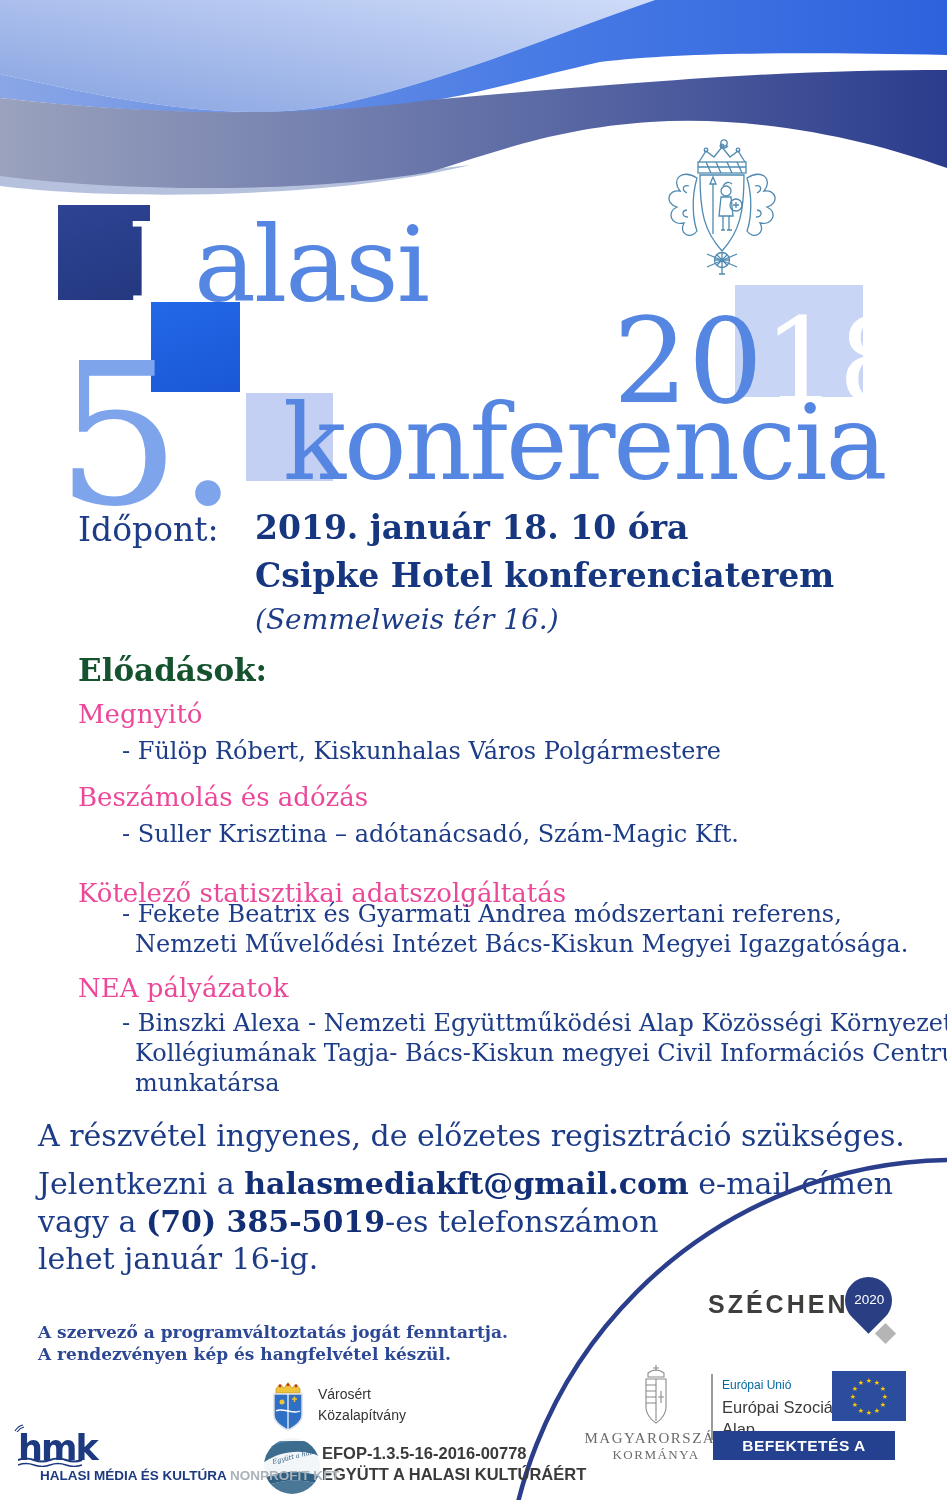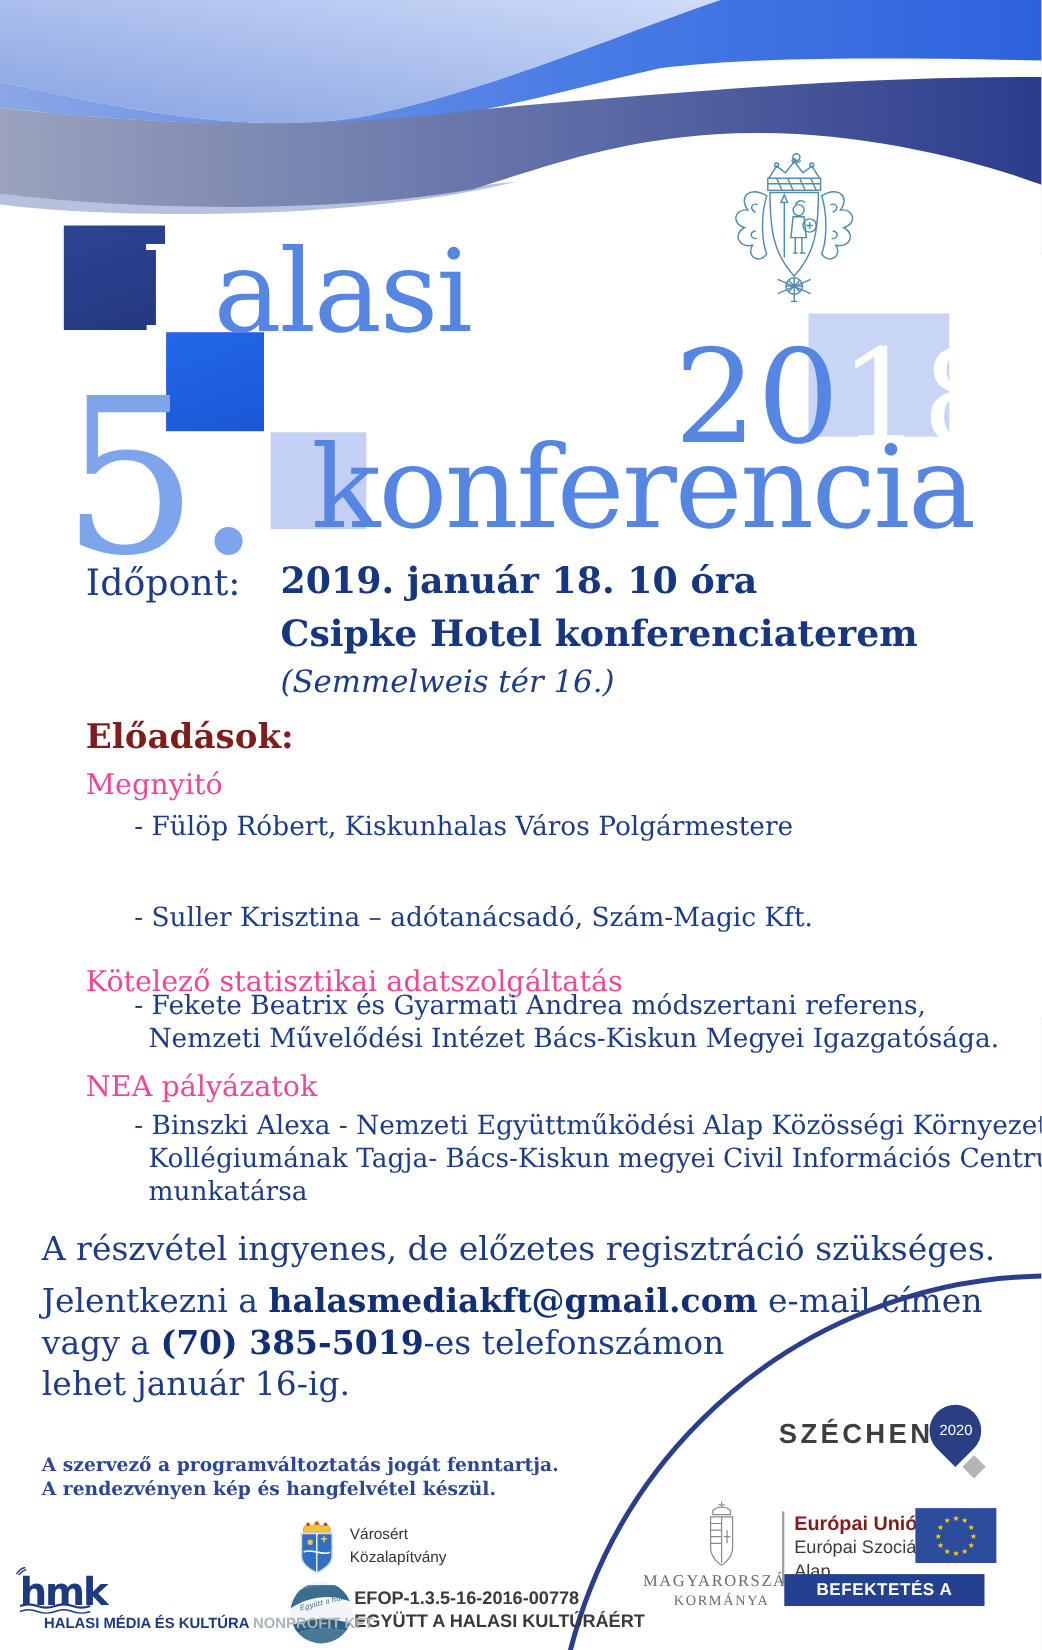--- a/index.html
+++ b/index.html
@@ -19,37 +19,37 @@
   .t-civil{left:203px;top:300px;font-size:104px;}
   .t-konf{left:283px;top:391px;font-size:104px;}
   .t-num{left:56px;top:337px;font-size:196px;color:#7ea4ec;letter-spacing:-4px;}
   .t-year{left:613px;top:302px;font-size:118px;letter-spacing:0;}
   .wht{color:#ffffff;}
   
   .row{position:absolute;white-space:nowrap;}
   .lbl{font-size:33px;color:#1d3c87;}
   .val{font-size:33px;font-weight:bold;color:#16377f;}
   .addr{font-size:28px;font-style:italic;color:#1d3c87;}
-  .h-strong{font-size:31px;font-weight:bold;color:#7f1d1d;}
+  .h-strong{font-size:31px;font-weight:bold;color:#14532d;}
   .ptitle{font-size:26px;color:#ec4899;}
   .pline{font-size:24px;color:#1d3c87;}
   .para{font-size:30px;color:#1d3c87;}
   .para b{color:#122f76;}
   .legal{font-size:17px;font-weight:bold;color:#2c4794;}
   
   .sans{font-family:"Liberation Sans",sans-serif;}
   .szech{font-size:25px;font-weight:bold;letter-spacing:3px;color:#3e3e3d;}
   .pin{position:absolute;left:845px;top:1277px;width:47px;height:47px;background:#2a3e84;
        border-radius:50% 50% 0 50%;transform:rotate(45deg);z-index:3;}
   .pin span{position:absolute;left:0;top:15px;width:47px;text-align:center;transform:rotate(-45deg);
        color:#fff;font-size:13.5px;font-family:"Liberation Sans",sans-serif;}
   .pinshadow{position:absolute;left:878px;top:1326px;width:15px;height:15px;background:#b5b5b5;
        transform:rotate(45deg);z-index:2;}
   .govtxt{font-family:"Liberation Serif",serif;color:#6b6b6b;text-align:center;letter-spacing:1.5px;}
-  .eu1{font-size:18px;font-weight:bold;color:#7f1d1d;}
+  .eu1{font-size:12px;font-weight:normal;color:#0369a1;}
   .eu2{font-size:16.5px;color:#3a3a3a;}
   .invest{position:absolute;left:713px;top:1431px;width:182px;height:29px;background:#24418f;
           color:#fff;font-weight:bold;font-size:15.5px;text-align:center;line-height:29px;letter-spacing:.5px;}
   .vartxt{font-size:14px;color:#333;line-height:21px;}
   .efoptxt{font-size:16.5px;font-weight:bold;color:#3a3a3a;line-height:21px;}
   .hmkword{font-family:"DejaVu Sans",sans-serif;font-weight:bold;font-size:35px;color:#1d3a80;
            letter-spacing:-2px;line-height:1;}
   .hmkcap{font-size:13.5px;font-weight:bold;color:#1d3a80;}
   .hmkcap .gray{color:#aab2ba;font-weight:bold;}
 </style>
@@ -122,20 +122,21 @@
   <div class="row lbl" style="left:78px;top:510px;">Időpont:</div>
   <div class="row val" style="left:255px;top:508px;">2019. január 18. 10 óra</div>
   <div class="row val" style="left:255px;top:556px;">Csipke Hotel konferenciaterem</div>
   <div class="row addr" style="left:255px;top:603px;">(Semmelweis tér 16.)</div>
 
   <div class="row h-strong" style="left:78px;top:652px;">Előadások:</div>
 
   <div class="row ptitle" style="left:78px;top:699px;">Megnyitó</div>
   <div class="row pline" style="left:122px;top:737px;">- Fülöp Róbert, Kiskunhalas Város Polgármestere</div>
 
+  <div class="row ptitle" style="left:78px;top:782px;">Beszámolás és adózás</div>
   <div class="row pline" style="left:122px;top:820px;">- Suller Krisztina – adótanácsadó, Szám-Magic Kft.</div>
 
   <div class="row ptitle" style="left:78px;top:878px;">Kötelező statisztikai adatszolgáltatás</div>
   <div class="row pline" style="left:122px;top:900px;">- Fekete Beatrix és Gyarmati Andrea módszertani referens,</div>
   <div class="row pline" style="left:135px;top:930px;">Nemzeti Művelődési Intézet Bács-Kiskun Megyei Igazgatósága.</div>
 
   <div class="row ptitle" style="left:78px;top:973px;">NEA pályázatok</div>
   <div class="row pline" style="left:122px;top:1009px;">- Binszki Alexa - Nemzeti Együttműködési Alap Közösségi Környezet</div>
   <div class="row pline" style="left:135px;top:1039px;">Kollégiumának Tagja- Bács-Kiskun megyei Civil Információs Centrum</div>
   <div class="row pline" style="left:135px;top:1069px;">munkatársa</div>

